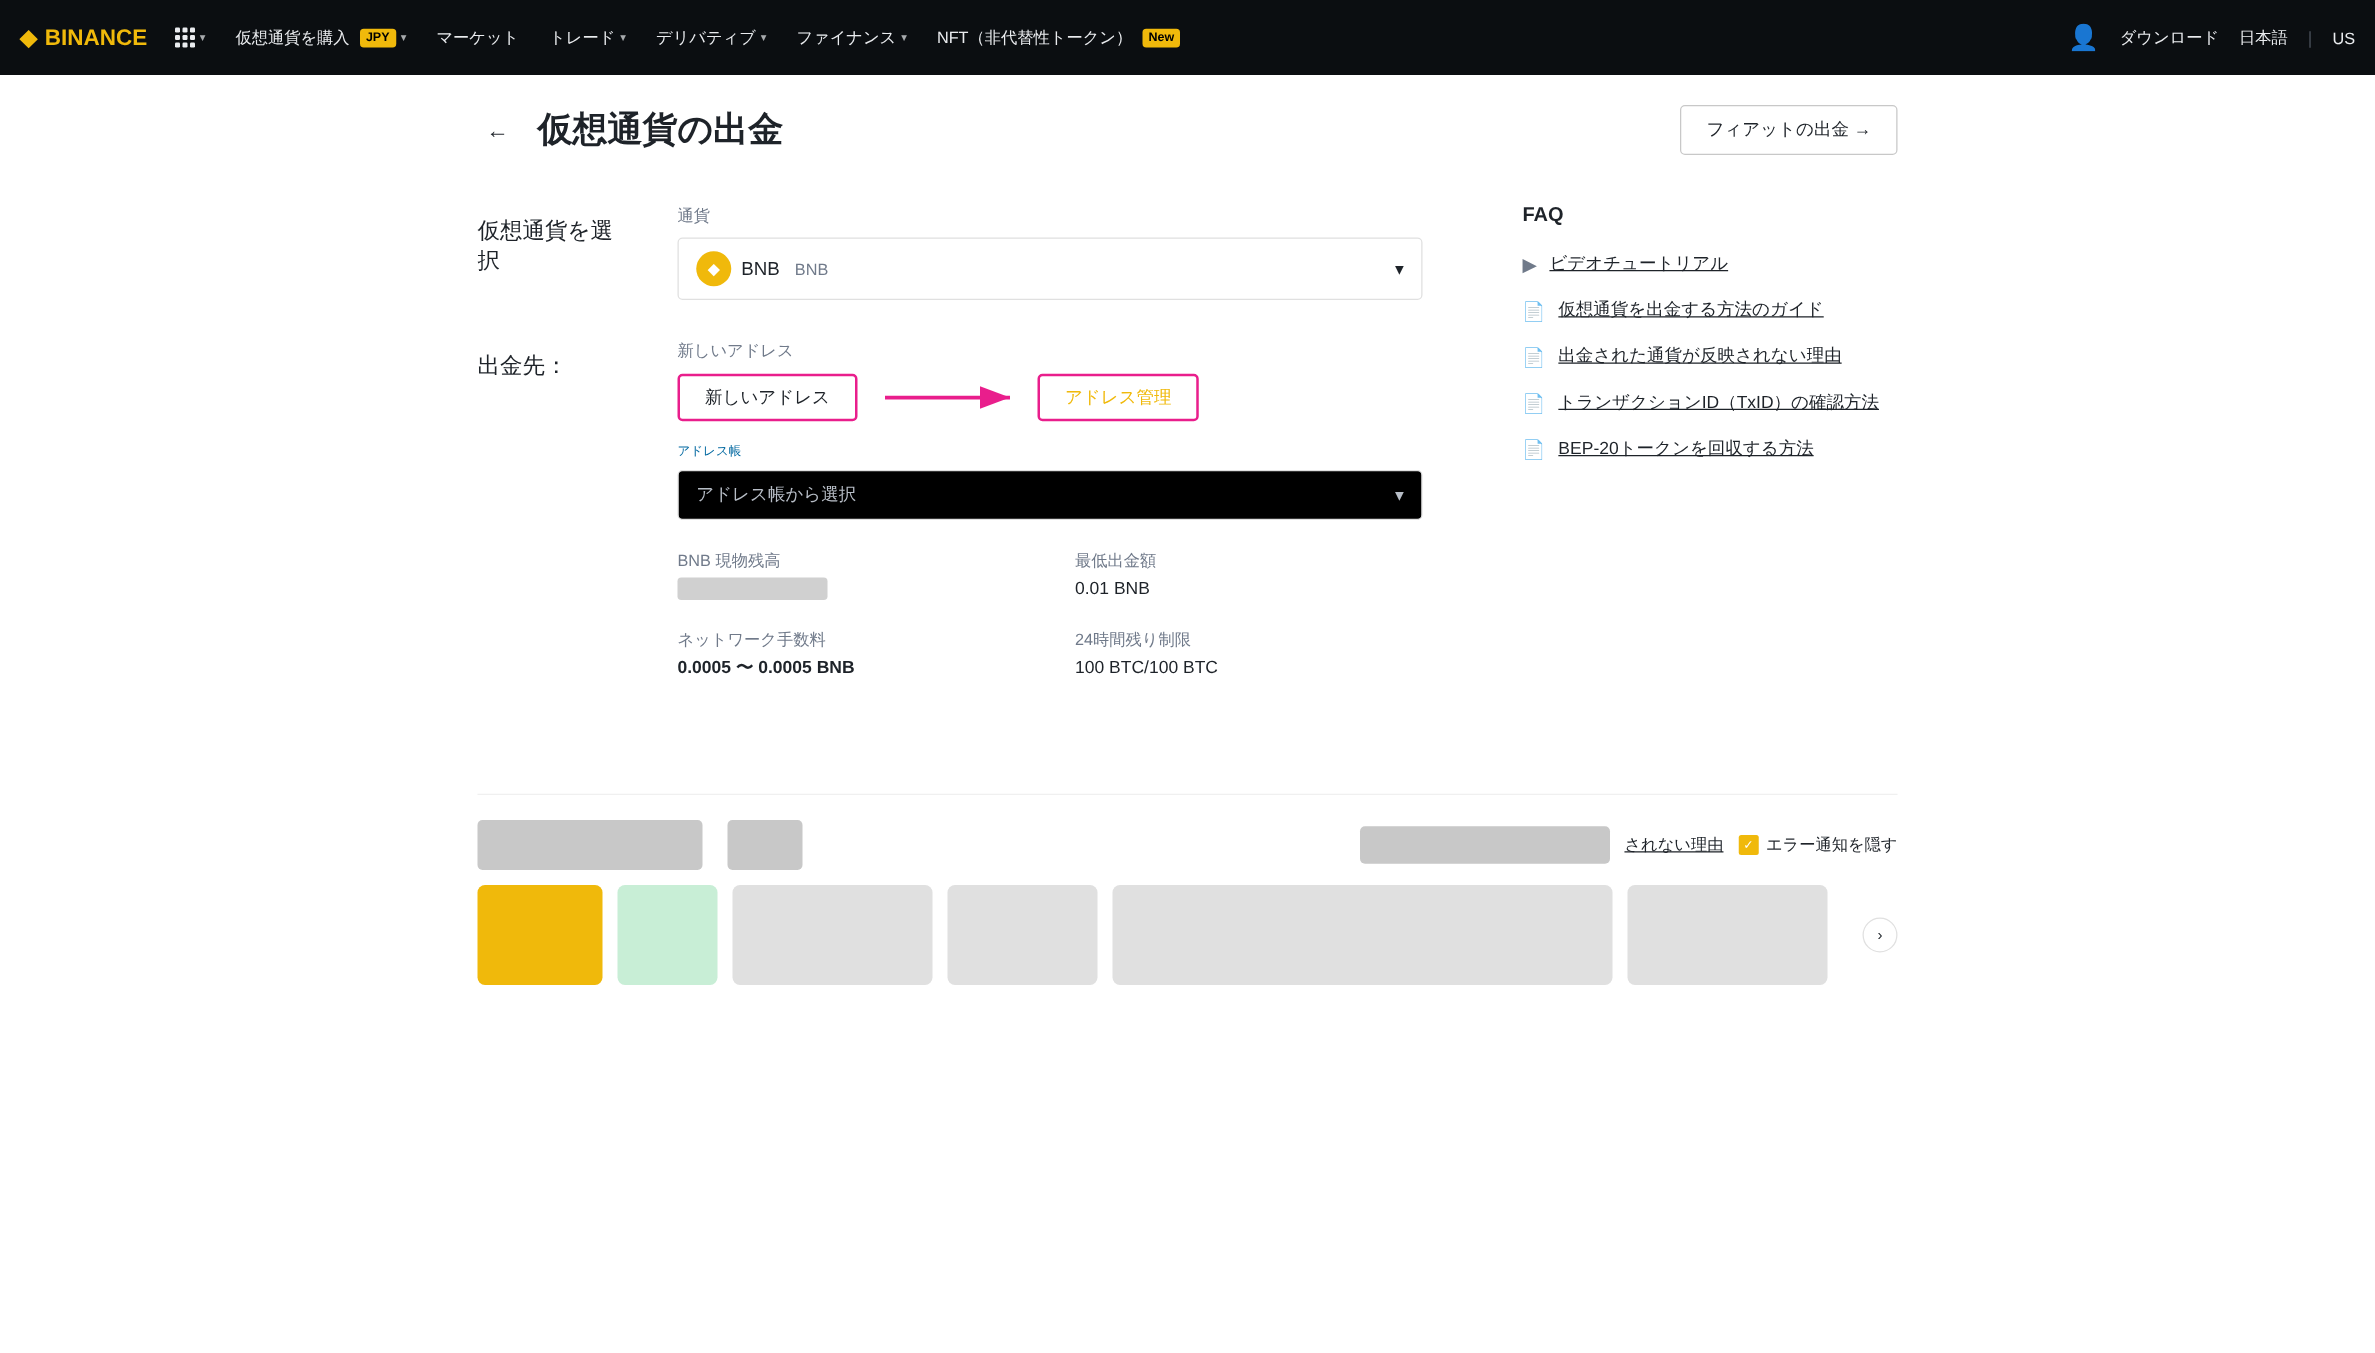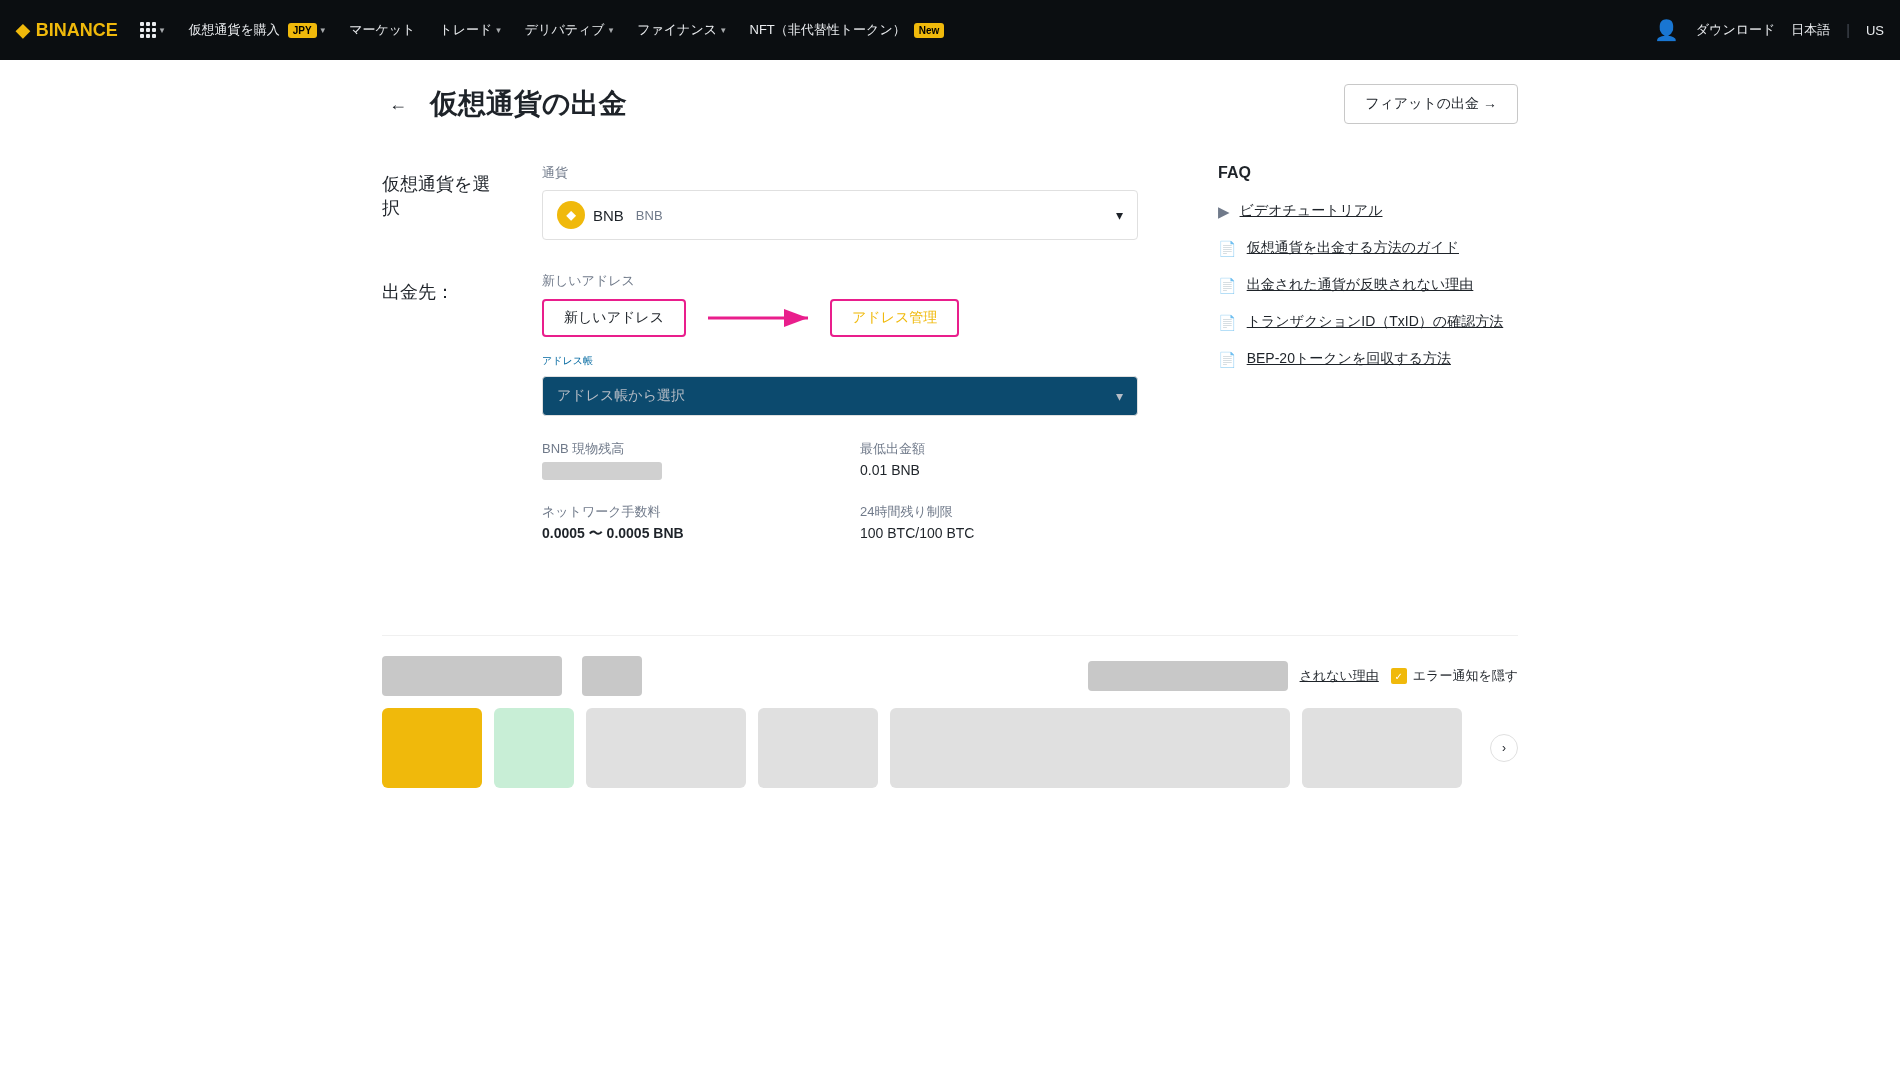--- a/index.html
+++ b/index.html
@@ -207,21 +207,21 @@
       margin-bottom: 8px;
     }
     .addr-book-select {
       border: 1px solid #e0e0e0;
       border-radius: 4px;
       padding: 10px 14px;
       display: flex;
       align-items: center;
       justify-content: space-between;
       cursor: pointer;
-      background: #0c4a6e;
+      background: #000000;
       color: #b7bdc6;
     }
 
     
     .info-grid {
       display: grid;
       grid-template-columns: 1fr 1fr;
       gap: 20px 40px;
       margin-top: 24px;
     }

